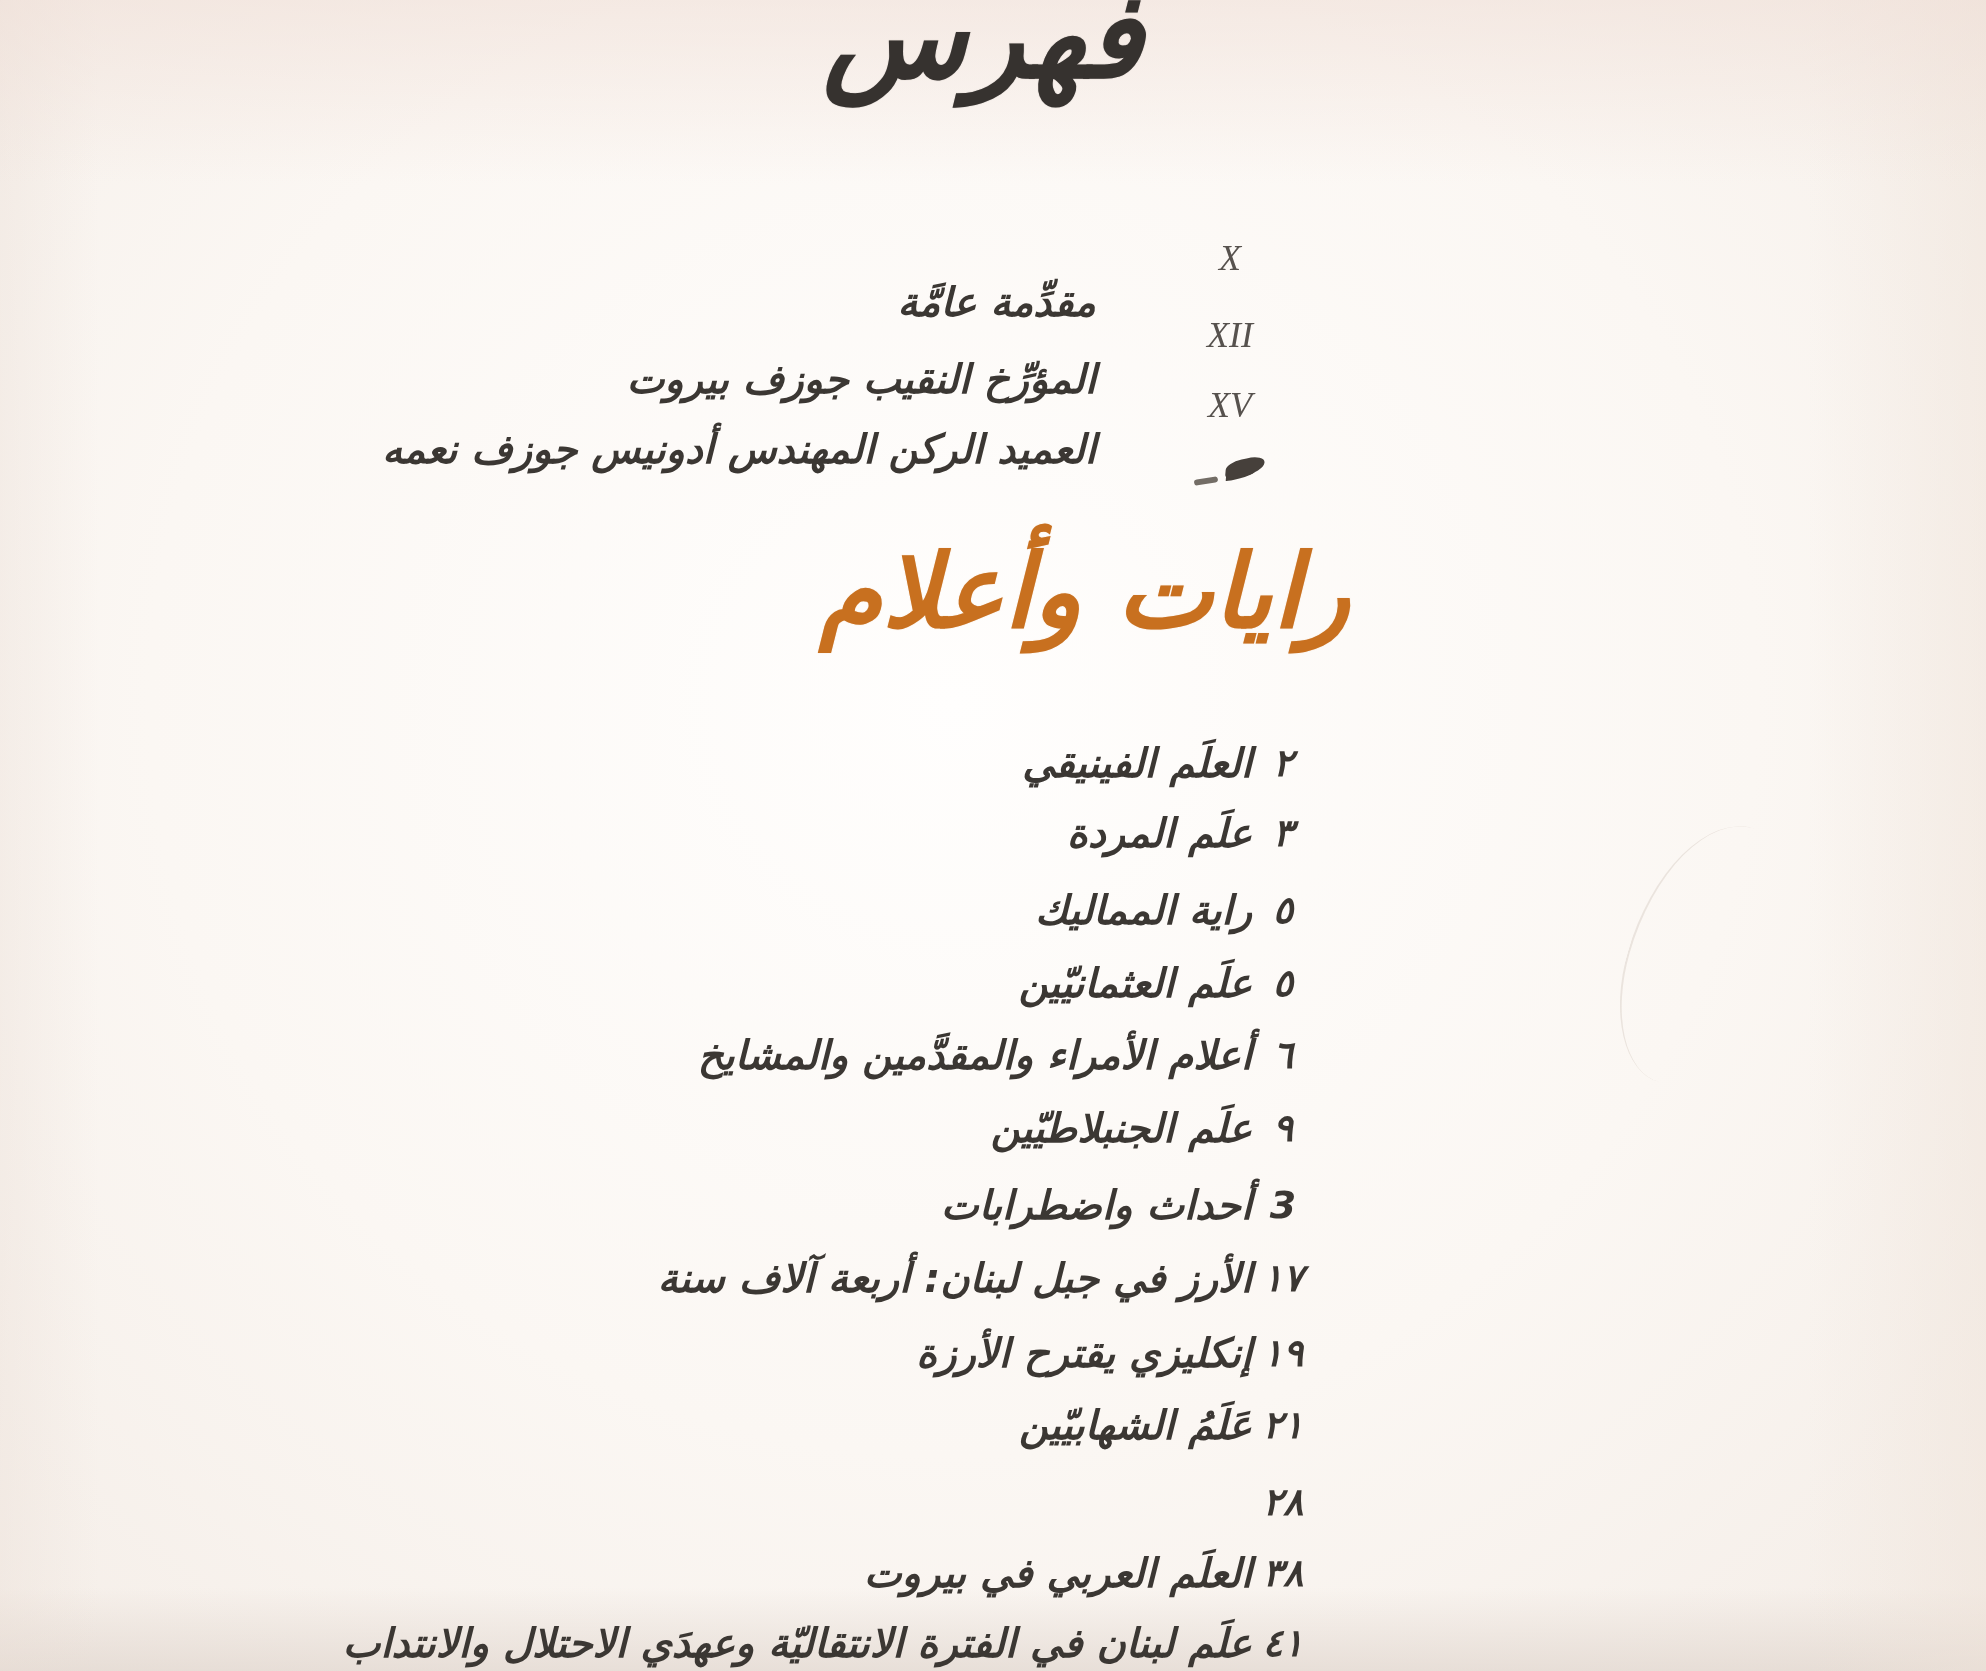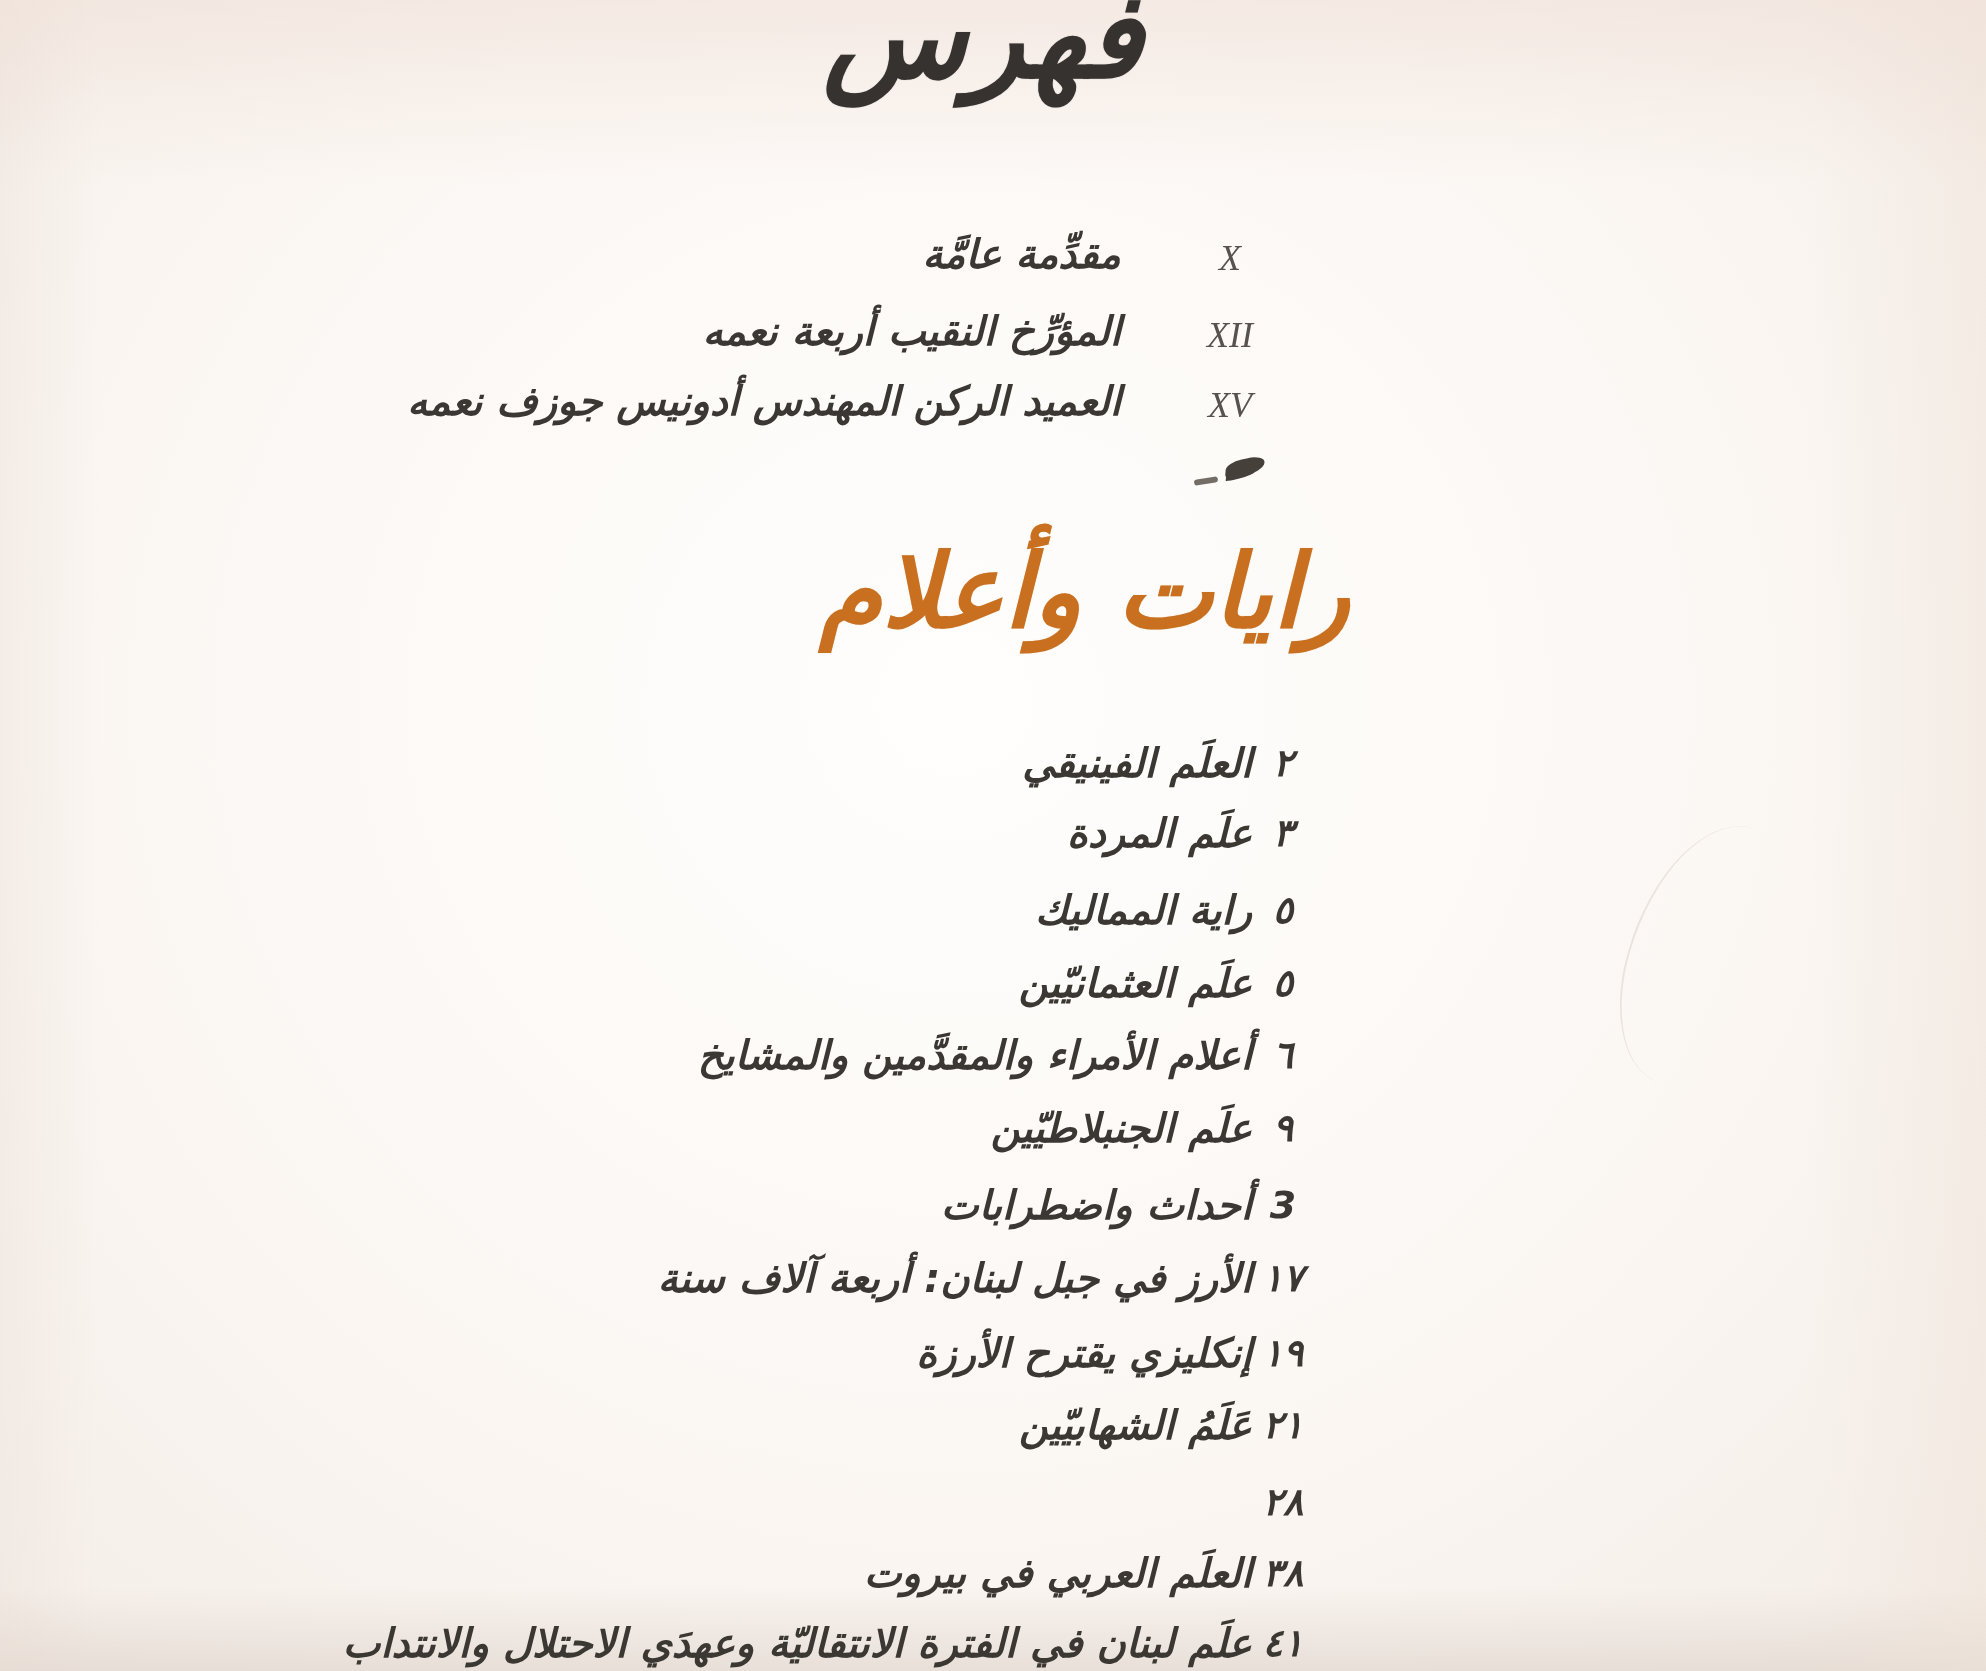--- a/index.html
+++ b/index.html
@@ -59,21 +59,21 @@
 
   .row .num {
     position: absolute;
     width: 90px;
     text-align: center;
     line-height: 54px;
     white-space: nowrap;
   }
 
   
-  .fm .lbl { right: 865px; }
+  .fm .lbl { right: 890px; margin-top: 48px; }
   .fm .num {
     right: 711px;
     font-family: "Liberation Serif", serif;
     font-size: 36px;
     font-weight: normal;
     color: #57524e;
     transform: translateY(4px);
   }
 
   
@@ -119,21 +119,21 @@
 <div class="page">
 
   <div class="book-title">فهرس</div>
 
   <div class="row fm" style="top:227px">
     <span class="num">X</span>
     <span class="lbl">مقدِّمة عامَّة</span>
   </div>
   <div class="row fm" style="top:304px">
     <span class="num">XII</span>
-    <span class="lbl">المؤرِّخ النقيب أربعة نعمه</span>
+    <span class="lbl">المؤرِّخ النقيب جوزف بيروت</span>
   </div>
   <div class="row fm" style="top:374px">
     <span class="num">XV</span>
     <span class="lbl">العميد الركن المهندس أدونيس جوزف نعمه</span>
   </div>
 
   <div class="ink-smudge-a"></div>
   <div class="ink-smudge-b"></div>
 
   <div class="section-heading">رايات وأعلام</div>

